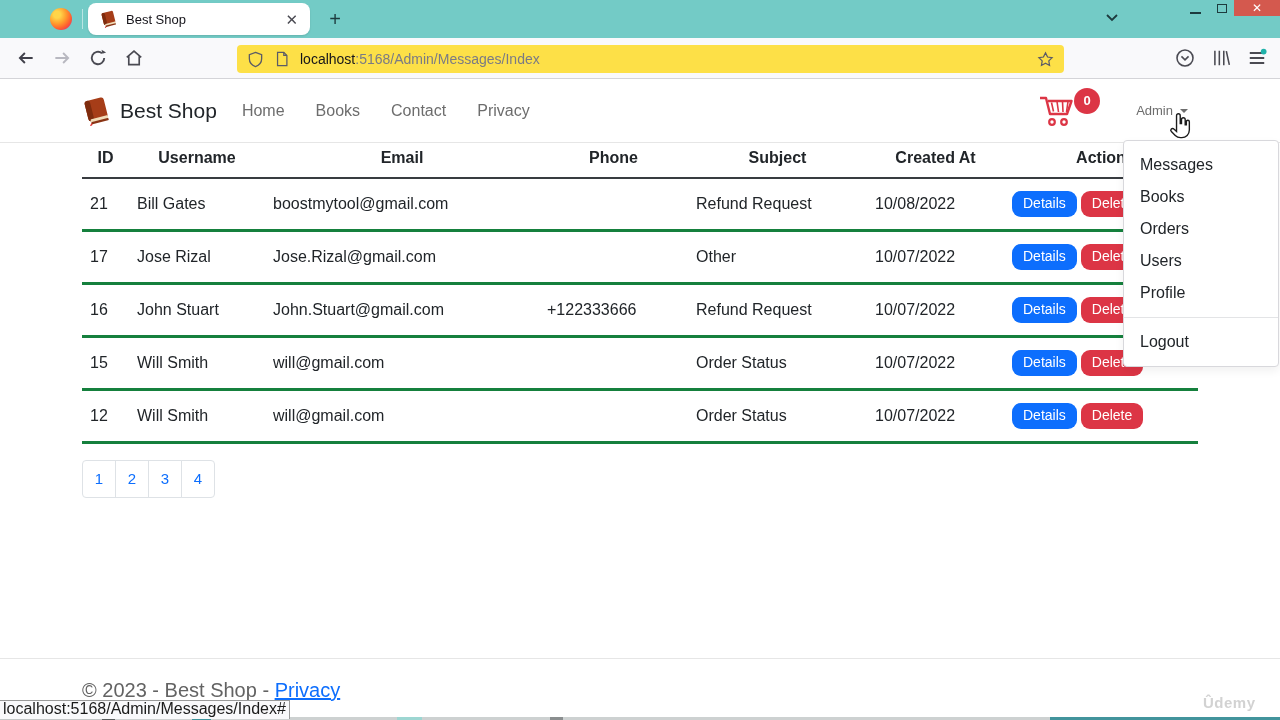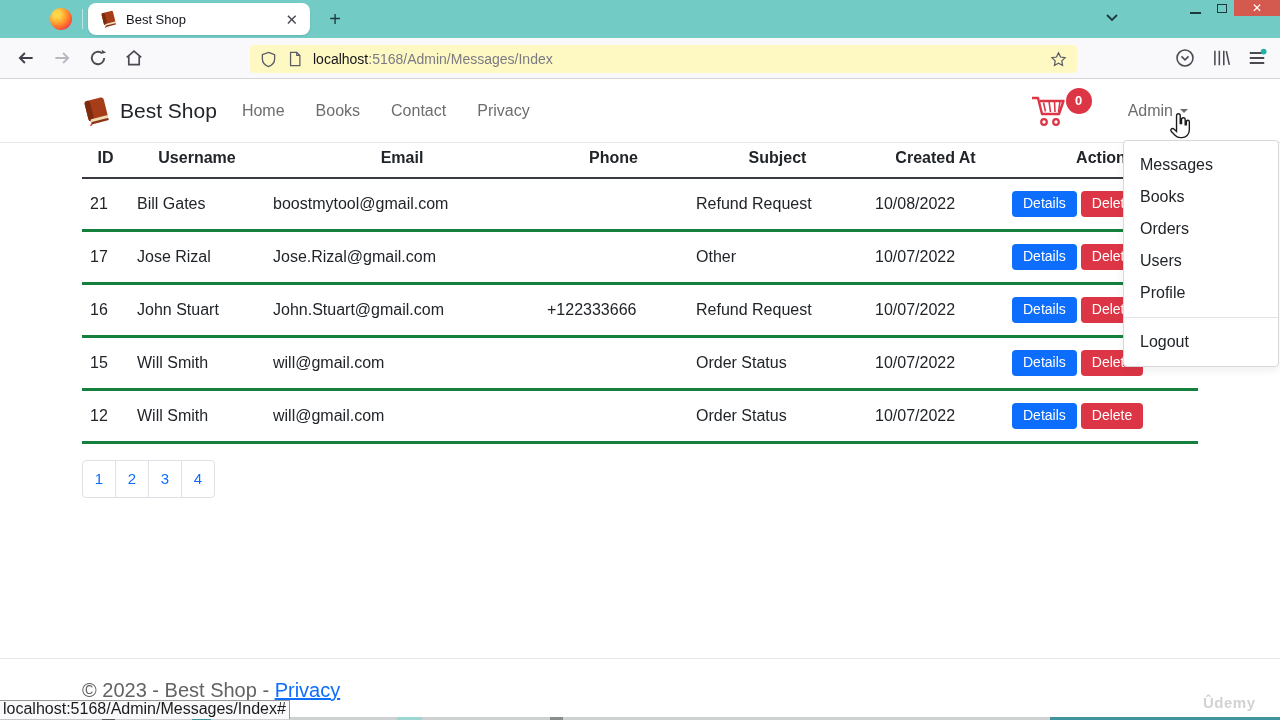--- a/index.html
+++ b/index.html
@@ -19,55 +19,55 @@
     display:flex; align-items:center; justify-content:center; }
   .tabs-chevron { position:absolute; left:1103px; top:11px; width:18px; height:14px; }
   .win-min { position:absolute; left:1190px; top:12px; width:11px; height:2px; background:#1d3b3e; }
   .win-max { position:absolute; left:1217px; top:4px; width:10px; height:9px; border:1.5px solid #1d3b3e; }
   .win-close { position:absolute; left:1234px; top:0; width:46px; height:16px; background:#d4594e;
     display:flex; align-items:center; justify-content:center; color:#fff; font-size:12px; line-height:1; }
 
   
   .toolbar { position:absolute; left:0; top:38px; width:1280px; height:41px; background:#f9f9fb; border-bottom:1px solid #d4d4d8; }
   .tb-icon { position:absolute; top:50%; transform:translateY(-50%); width:20px; height:20px; }
-  .urlbar { position:absolute; left:250px; top:7px; width:827px; height:28px; background:#fef9c3; border-radius:4px;
+  .urlbar { position:absolute; left:237px; top:7px; width:827px; height:28px; background:#fde047; border-radius:4px;
     display:flex; align-items:center; padding:0 10px; }
   .url-text { font-size:14px; margin-left:10px; color:#7a7a85; flex:1; white-space:nowrap; overflow:hidden; }
   .url-text b { color:#15141a; font-weight:400; }
 
   
   .page { position:absolute; left:0; top:79px; width:1280px; height:638px; background:#fff; }
 
   .navbar { height:64px; display:flex; align-items:center; padding-left:82px; border-bottom:1px solid #e6e6e6; background:#fff; }
   .brand { display:flex; align-items:center; gap:8px; }
   .brand-text { font-size:21px; color:#212529; }
   .nav-links { display:flex; margin-left:16px;gap:13px; }
   .nav-link { padding:8px 9px; font-size:16px; color:#6d6d6d; cursor:default; }
   .nav-right { margin-left:auto; display:flex; align-items:center; margin-right:92px; }
   .cart-wrap { position:relative; width:62px; height:34px; margin-right:36px; }
   .cart-badge { position:absolute; right:0; top:-6px; width:26px; height:26px; border-radius:50%;
     background:#dc3545; color:#fff; font-size:13px; font-weight:700; display:flex; align-items:center; justify-content:center; }
-  .admin-link { display:flex; align-items:center; gap:7px; font-size:16px; color:#6d6d6d; cursor:default; }
+  .admin-link { display:flex; align-items:center; gap:7px; font-size:13px; color:#6d6d6d; cursor:default; }
   .caret { width:0; height:0; border-left:4px solid transparent; border-right:4px solid transparent; border-top:4px solid #6d6d6d; }
 
   .dropdown { position:absolute; left:1123px; top:61px; width:156px; background:#fff; border:1px solid #d8d8dc;
     border-radius:4px; padding:8px 0; z-index:40; box-shadow:0 4px 10px rgba(0,0,0,.06); }
   .dd-item { padding:4px 16px; font-size:16px; color:#212529; line-height:24px; cursor:default; }
   .dd-divider { border-top:1px solid #e3e4e6; margin:8px 0; }
 
   .hand-cursor { position:absolute; left:1166px; top:33px; width:28px; height:30px; z-index:60; }
 
   .container { padding:0 82px; }
   h1.page-title { margin:46px 0 14px; font-size:33px; font-weight:400; color:#1f2326; letter-spacing:.2px; }
 
   table.msg-table { width:100%; border-collapse:collapse; }
   .msg-table th { text-align:center; font-size:16px; font-weight:700; color:#212529;
     padding:6px 8px 10px; border-bottom:2px solid #383c40; }
   .msg-table td { font-size:16px; color:#212529; padding:12px 8px; border-bottom:3px solid #15803d; }
-  .btn { display:inline-block; border:none; border-radius:4px; color:#fff; font-size:14px;
+  .btn { display:inline-block; border:none; border-radius:9px; color:#fff; font-size:14px;
     font-family:"Liberation Sans", sans-serif; padding:4px 11px 6px; margin-right:4px; cursor:default; }
   .btn-details { background:#0d6efd; }
   .btn-delete { background:#dc3545; }
 
   .pagination { display:inline-flex; margin-top:16px; list-style:none; }
   .page-link { display:block; min-width:34px; height:38px; line-height:36px; text-align:center;
     border:1px solid #dee2e6; margin-left:-1px; color:#0d6efd; font-size:15px; background:#fff; cursor:default; }
   .pagination li:first-child .page-link { border-radius:4px 0 0 4px; margin-left:0; }
   .pagination li:last-child .page-link { border-radius:0 4px 4px 0; }
 

